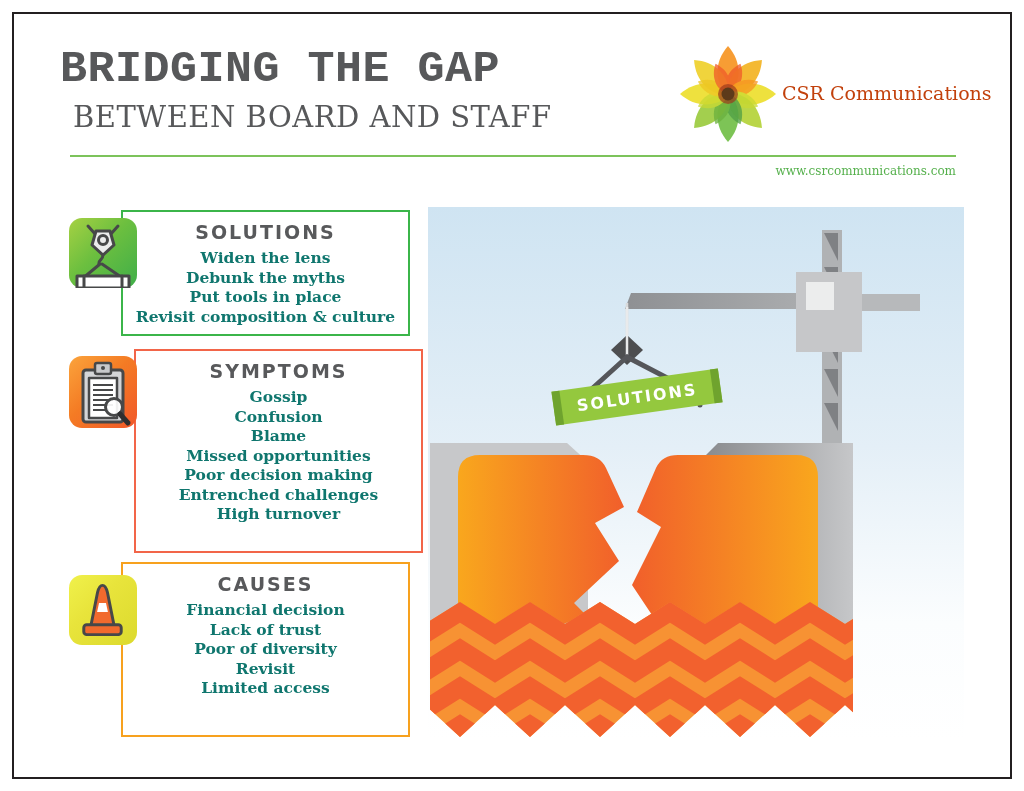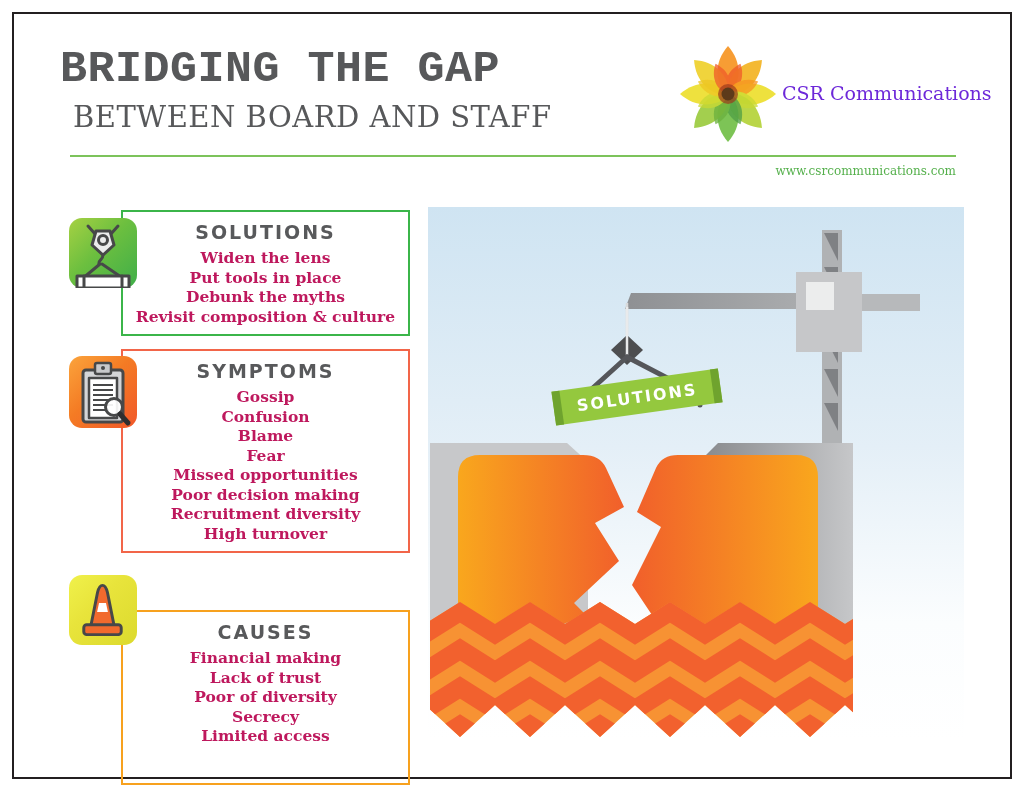--- a/index.html
+++ b/index.html
@@ -4,32 +4,32 @@
 <style>
   html,body{margin:0;padding:0;background:#ffffff;}
   .page{position:relative;width:1024px;height:791px;background:#ffffff;overflow:hidden;
         font-family:"DejaVu Serif", serif;color:#58595b;}
   .frame{position:absolute;left:12px;top:12px;right:12px;bottom:12px;border:2px solid #231f20;}
   
   .title{position:absolute;left:60px;top:46px;font-size:45px;line-height:48px;font-weight:bold;
          color:#57585a;letter-spacing:.5px;white-space:nowrap;font-family:Liberation Mono, monospace;}
   .subtitle{position:absolute;left:73px;top:100px;font-size:29px;font-weight:normal;color:#57585a;
             letter-spacing:.5px;white-space:nowrap;}
-  .brand{position:absolute;left:782px;top:82px;font-size:19px;color:#6d28d9;white-space:nowrap;}
+  .brand{position:absolute;left:782px;top:82px;font-size:19px;color:#c2410c;white-space:nowrap;}
   .rule{position:absolute;left:70px;top:155px;width:886px;height:2px;background:#7cc35b;}
   .website{position:absolute;top:164px;left:694px;width:262px;text-align:right;font-size:12px;color:#55b04c;}
   .logo{position:absolute;left:676px;top:42px;width:104px;height:108px;}
   
   .panel{position:absolute;left:121px;width:289px;border:2px solid;box-sizing:border-box;text-align:center;}
   .panel h3{margin:9px 0 5px 0;font-family:"DejaVu Sans", sans-serif;font-size:19px;letter-spacing:2px;
             color:#58595b;font-weight:bold;}
-  .panel .item{font-size:15.5px;line-height:19.5px;font-weight:bold;color:#be185d;}
+  .panel .item{font-size:15.5px;line-height:19.5px;font-weight:bold;color:#0f766e;}
   .panel-solutions{top:210px;height:126px;border-color:#3bb54a;}
-  .panel-symptoms{top:349px;height:204px;border-color:#f26549;}
-  .panel-causes{top:562px;height:175px;border-color:#f7a11e;margin-top:48px;}
+  .panel-symptoms{top:349px;height:204px;border-color:#f26549;margin-left:13px;}
+  .panel-causes{top:562px;height:175px;border-color:#f7a11e;}
   .tile{position:absolute;left:69px;width:68px;height:70px;border-radius:13px;}
   .tile svg{position:absolute;left:0;top:0;}
   .tile-solutions{top:218px;background:linear-gradient(315deg,#3fae49 0%,#6cbf3f 55%,#a6d143 100%);}
   .tile-symptoms{top:356px;height:72px;background:linear-gradient(315deg,#f1582a 0%,#f47b24 55%,#fba43c 100%);}
   .tile-causes{top:575px;background:linear-gradient(315deg,#dcda2e 0%,#e8e43b 60%,#f0f14b 100%);}
   .illustration{position:absolute;left:428px;top:207px;width:536px;height:533px;}
   .sign-text{font-family:"DejaVu Sans", sans-serif;font-weight:bold;font-size:16px;letter-spacing:2px;fill:#ffffff;}
 </style>
 </head>
 <body>
@@ -70,43 +70,42 @@
       </g>
     </svg>
   </div>
   <div class="brand">CSR Communications</div>
   <div class="rule"></div>
   <div class="website">www.csrcommunications.com</div>
 
   <div class="panel panel-solutions">
     <h3>SOLUTIONS</h3>
     <div class="item">Widen the lens</div>
+    <div class="item">Debunk the myths</div>
     <div class="item">Put tools in place</div>
-    <div class="item">Debunk the myths</div>
     <div class="item">Revisit composition &amp; culture</div>
   </div>
 
   <div class="panel panel-symptoms">
     <h3>SYMPTOMS</h3>
     <div class="item">Gossip</div>
     <div class="item">Confusion</div>
     <div class="item">Blame</div>
-    <div class="item">Fear</div>
     <div class="item">Missed opportunities</div>
     <div class="item">Poor decision making</div>
-    <div class="item">Recruitment diversity</div>
+    <div class="item">Entrenched challenges</div>
     <div class="item">High turnover</div>
   </div>
 
   <div class="panel panel-causes">
     <h3>CAUSES</h3>
-    <div class="item">Financial making</div>
+    <div class="item">Financial decision</div>
     <div class="item">Lack of trust</div>
     <div class="item">Poor of diversity</div>
-    <div class="item">Secrecy</div>
+    <div class="item">Revisit</div>
     <div class="item">Limited access</div>
   </div>
 
   <div class="tile tile-solutions">
     <svg width="68" height="70" viewBox="0 0 68 68">
       <g stroke="#474849" stroke-width="3" fill="none" stroke-linecap="round" stroke-linejoin="round">
         <path d="M19,7 L27,16"></path>
           <path d="M49,7 L41,16"></path>
         <path d="M27,12 L41,12 L45,26 L34,36 L23,26 Z" fill="#ebecec"></path>
         <circle cx="34" cy="21" r="4.5" fill="#ebecec"></circle>

